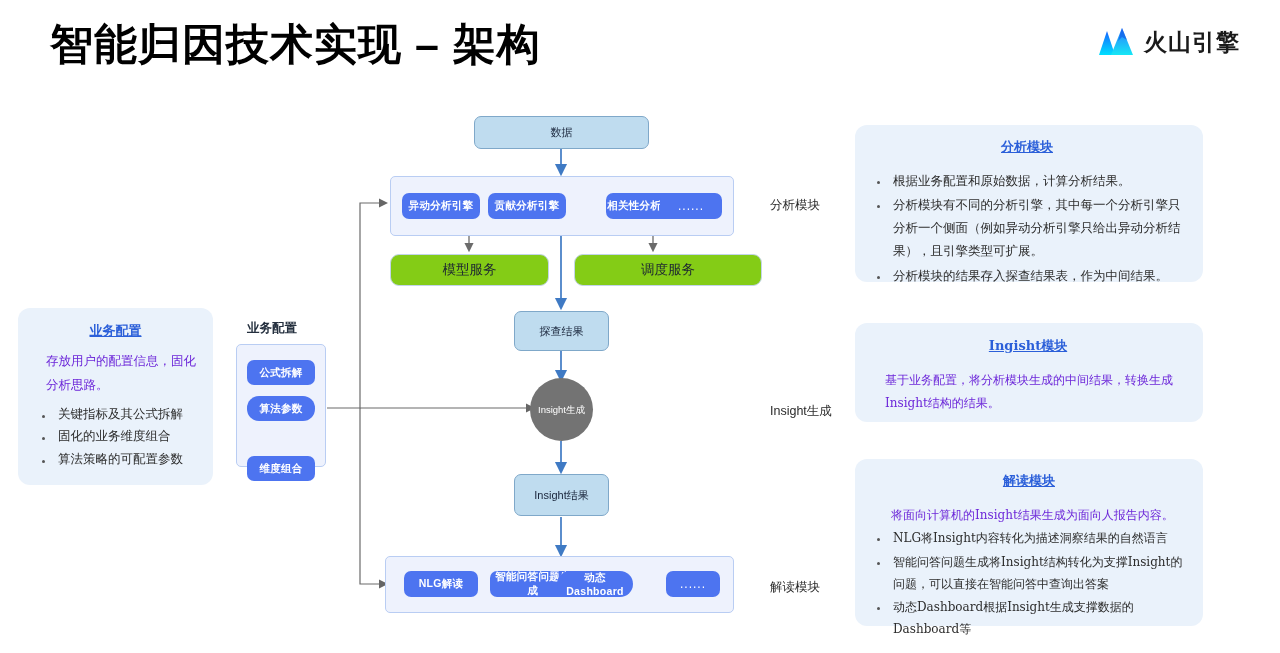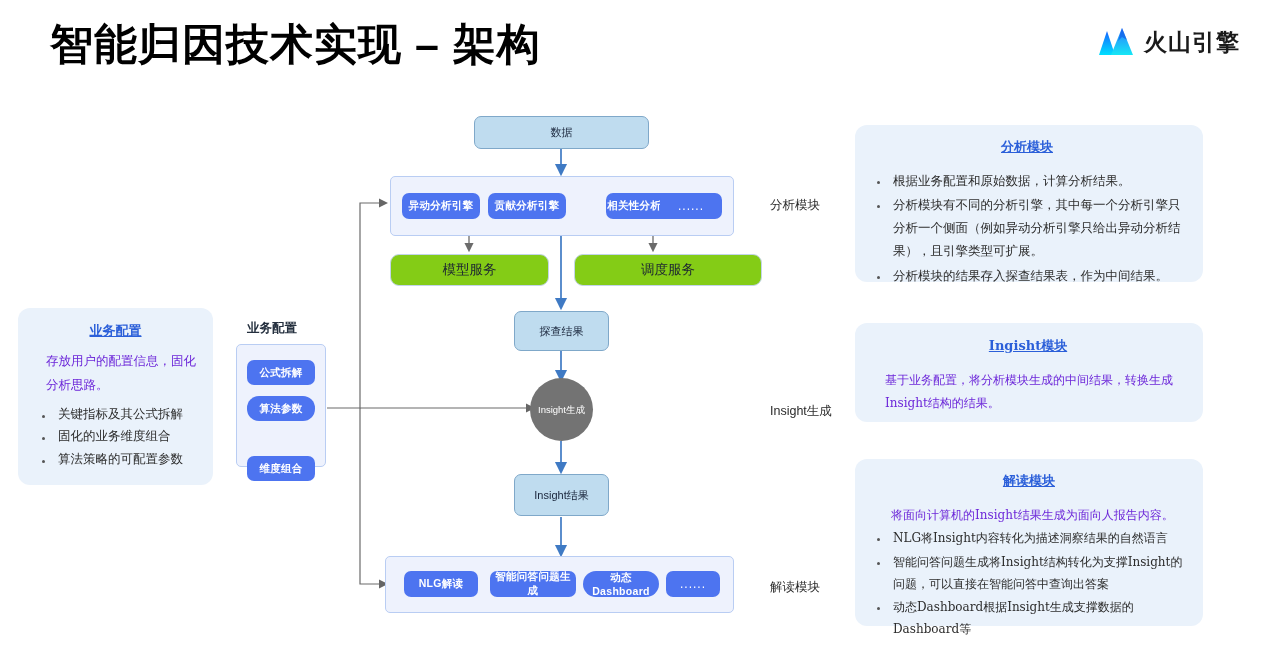--- a/index.html
+++ b/index.html
@@ -170,21 +170,21 @@
   <div class="abs circle" style="left:530px;top:378px;width:63px;height:63px;">
     <span>Insight</span>
     <span>生成</span>
   </div>
 
   <div class="abs node-lblue" style="left:514px;top:474px;width:95px;height:42px;">Insight结果</div>
 
   <div class="abs group-box" style="left:385px;top:556px;width:349px;height:57px;"></div>
   <div class="abs pill" style="left:404px;top:571px;width:74px;height:26px;">NLG解读</div>
   <div class="abs pill" style="left:490px;top:571px;width:86px;height:26px;">智能问答问题生成</div>
-  <div class="abs pill" style="left:583px;top:571px;width:76px;height:26px;border-radius:13px;">动态Dashboard</div>
+  <div class="abs pill" style="left:557px;top:571px;width:76px;height:26px;border-radius:13px;">动态Dashboard</div>
   <div class="abs pill dots" style="left:666px;top:571px;width:54px;height:26px;">......</div>
 
   <div class="abs col-label" style="left:247px;top:320px;">业务配置</div>
   <div class="abs group-box" style="left:236px;top:344px;width:90px;height:123px;"></div>
   <div class="abs pill" style="left:247px;top:360px;width:68px;height:25px;">公式拆解</div>
   <div class="abs pill" style="left:247px;top:396px;width:68px;height:25px;border-radius:12px;">算法参数</div>
   <div class="abs pill" style="left:247px;top:432px;width:68px;height:25px;margin-top:24px;">维度组合</div>
 
   <div class="abs side-label" style="left:770px;top:197px;">分析模块</div>
   <div class="abs side-label" style="left:770px;top:403px;">Insight生成</div>

